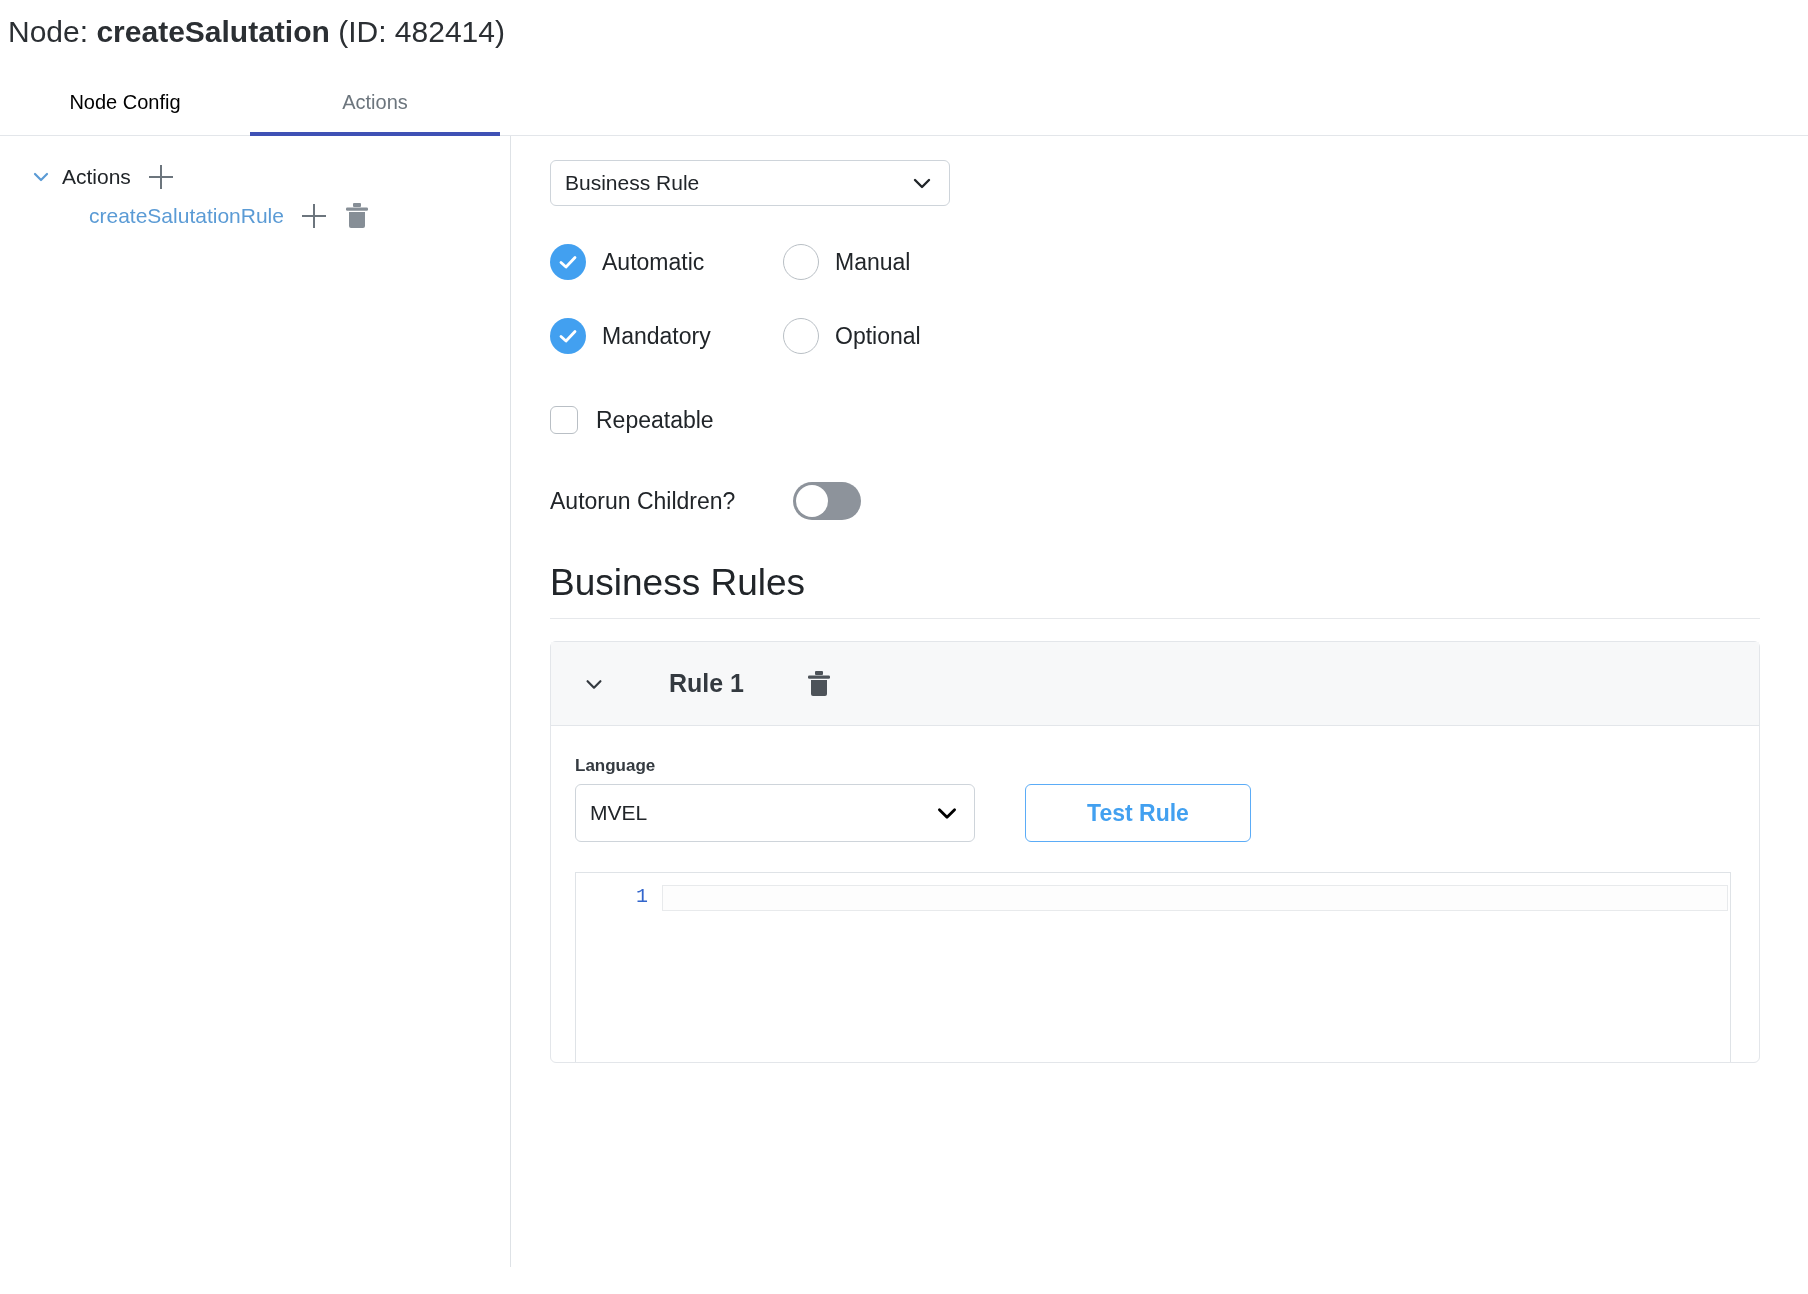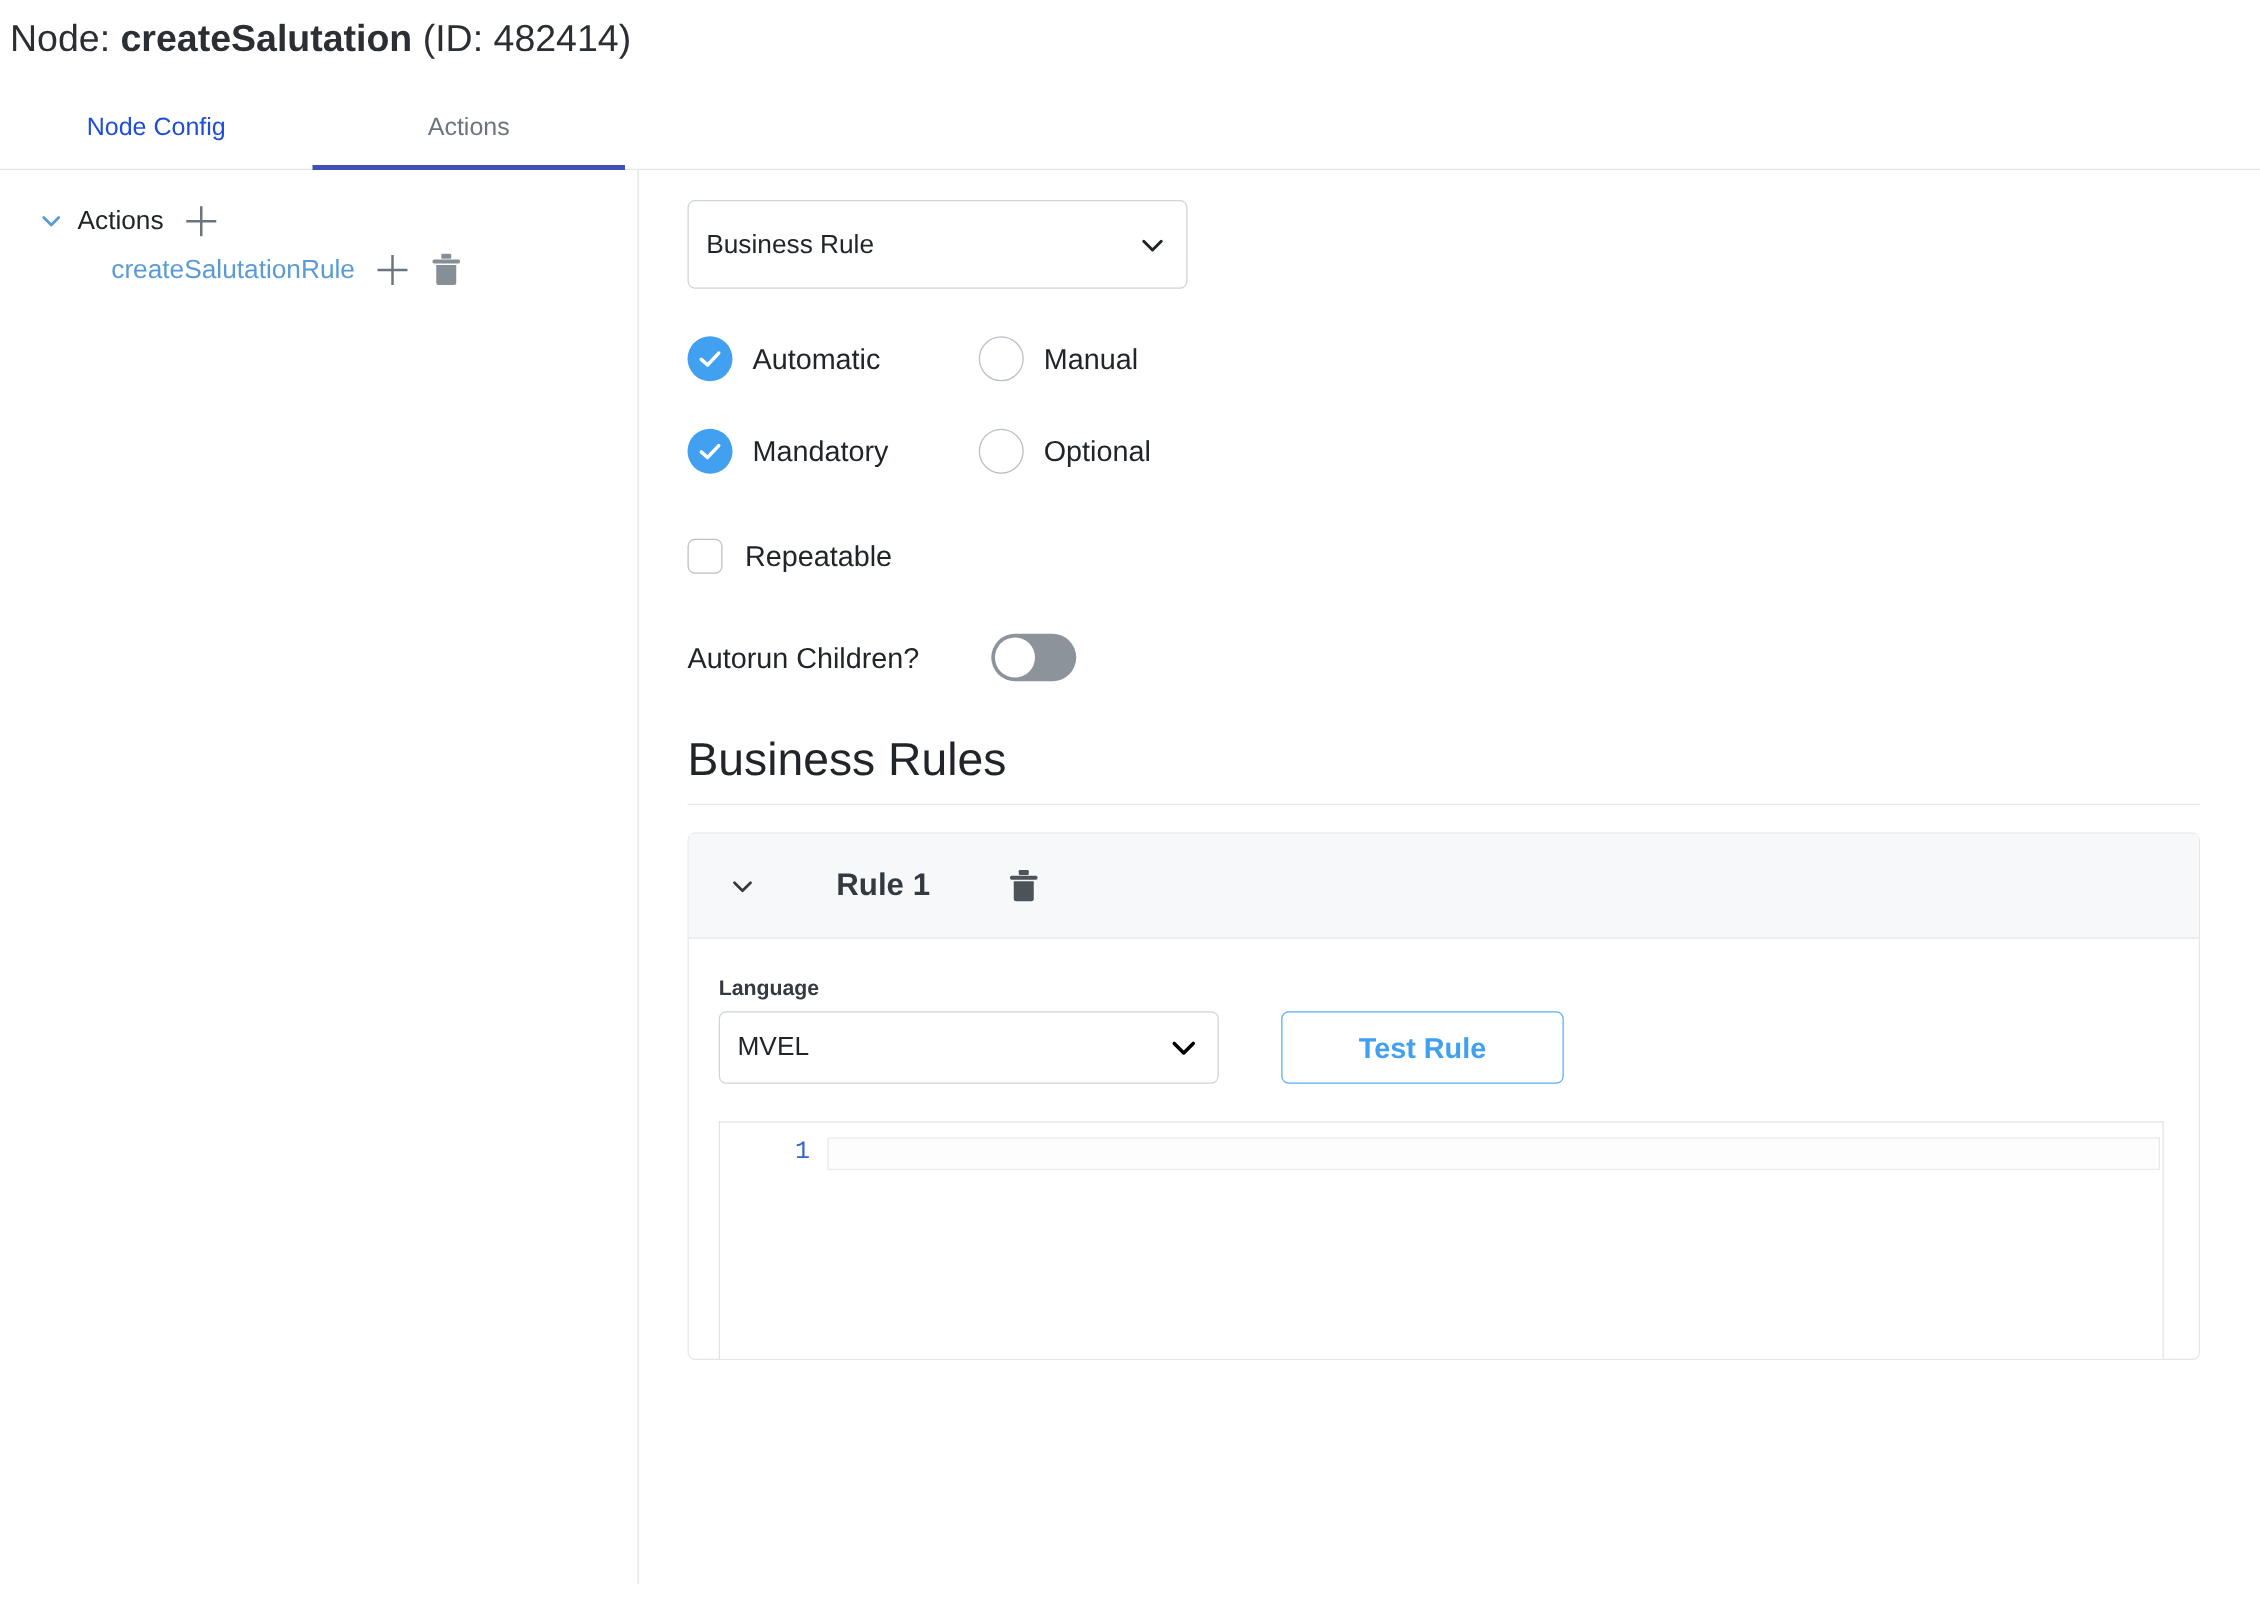--- a/index.html
+++ b/index.html
@@ -36,21 +36,21 @@
     display: flex;
     align-items: stretch;
     padding-left: 0;
   }
   .tab {
     width: 250px;
     display: flex;
     align-items: center;
     justify-content: center;
     font-size: 20px;
-    color: #1d4ed8;
+    color: #000000;
     cursor: pointer;
     box-sizing: border-box;
     border-bottom: 4px solid transparent;
     margin-bottom: -1px;
   }
   .tab.active {
     color: #6c757d;
     border-bottom-color: #3f51b5;
   }
 
@@ -122,21 +122,21 @@
   .plus-ico::before { left: 11px; top: 0; width: 2px; height: 24px; }
   .plus-ico::after  { top: 11px; left: 0; height: 2px; width: 24px; }
 
   
   .select-box {
     position: relative;
     box-sizing: border-box;
     border: 1px solid #ced4da;
     border-radius: 6px;
     background: #fff;
-    height: 71px;
+    height: 46px;
     display: flex;
     align-items: center;
     padding: 0 14px;
     font-size: 21px;
     color: #212529;
     cursor: pointer;
   }
   .select-box .sel-val { flex: 1; }
   .select-arrow {
     width: 26px; height: 26px; flex: none;

